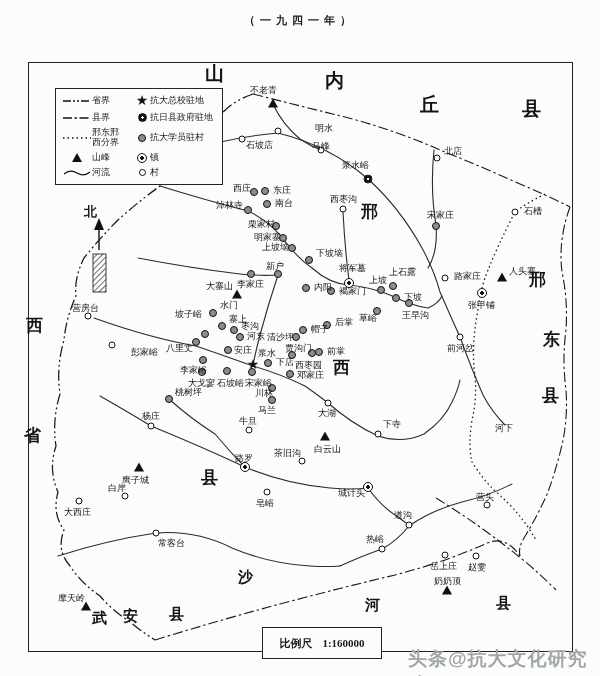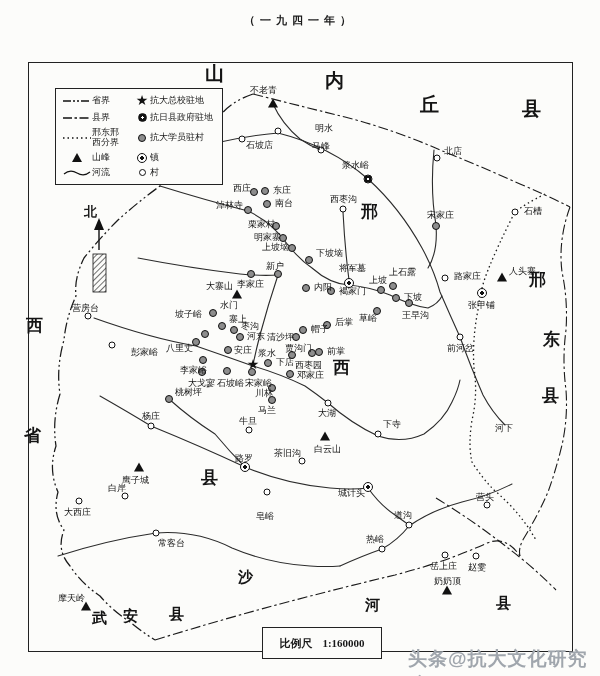--- a/index.html
+++ b/index.html
@@ -289,21 +289,21 @@
     <span class="plabel" style="left: 158px; top: 539px;">常客台</span>
     <span class="mk mk-vil" style="left: 328px; top: 403px;"></span>
     <span class="plabel" style="left: 318px; top: 409px;">大湖</span>
     <span class="mk mk-peak" style="left: 325px; top: 436px;"></span>
     <span class="plabel" style="left: 314px; top: 445px;">白云山</span>
     <span class="mk mk-vil" style="left: 378px; top: 434px;"></span>
     <span class="plabel" style="left: 383px; top: 420px;">下寺</span>
     <span class="mk mk-vil" style="left: 302px; top: 461px;"></span>
     <span class="plabel" style="left: 274px; top: 449px;">茶旧沟</span>
     <span class="mk mk-vil" style="left: 267px; top: 492px;"></span>
-    <span class="plabel" style="left: 256px; top: 499px; margin-top: 13px;">皂峪</span>
+    <span class="plabel" style="left: 256px; top: 499px;">皂峪</span>
     <span class="mk mk-town" style="left: 368px; top: 487px;"></span>
     <span class="plabel" style="left: 338px; top: 489px;">城计头</span>
     <span class="mk mk-vil" style="left: 409px; top: 525px;"></span>
     <span class="plabel" style="left: 394px; top: 511px;">道沟</span>
     <span class="mk mk-vil" style="left: 382px; top: 549px;"></span>
     <span class="plabel" style="left: 366px; top: 535px;">热峪</span>
     <span class="mk mk-vil" style="left: 487px; top: 505px;"></span>
     <span class="plabel" style="left: 476px; top: 493px;">营头</span>
     <span class="mk mk-vil" style="left: 445px; top: 555px;"></span>
     <span class="plabel" style="left: 430px; top: 562px;">岳上庄</span>

